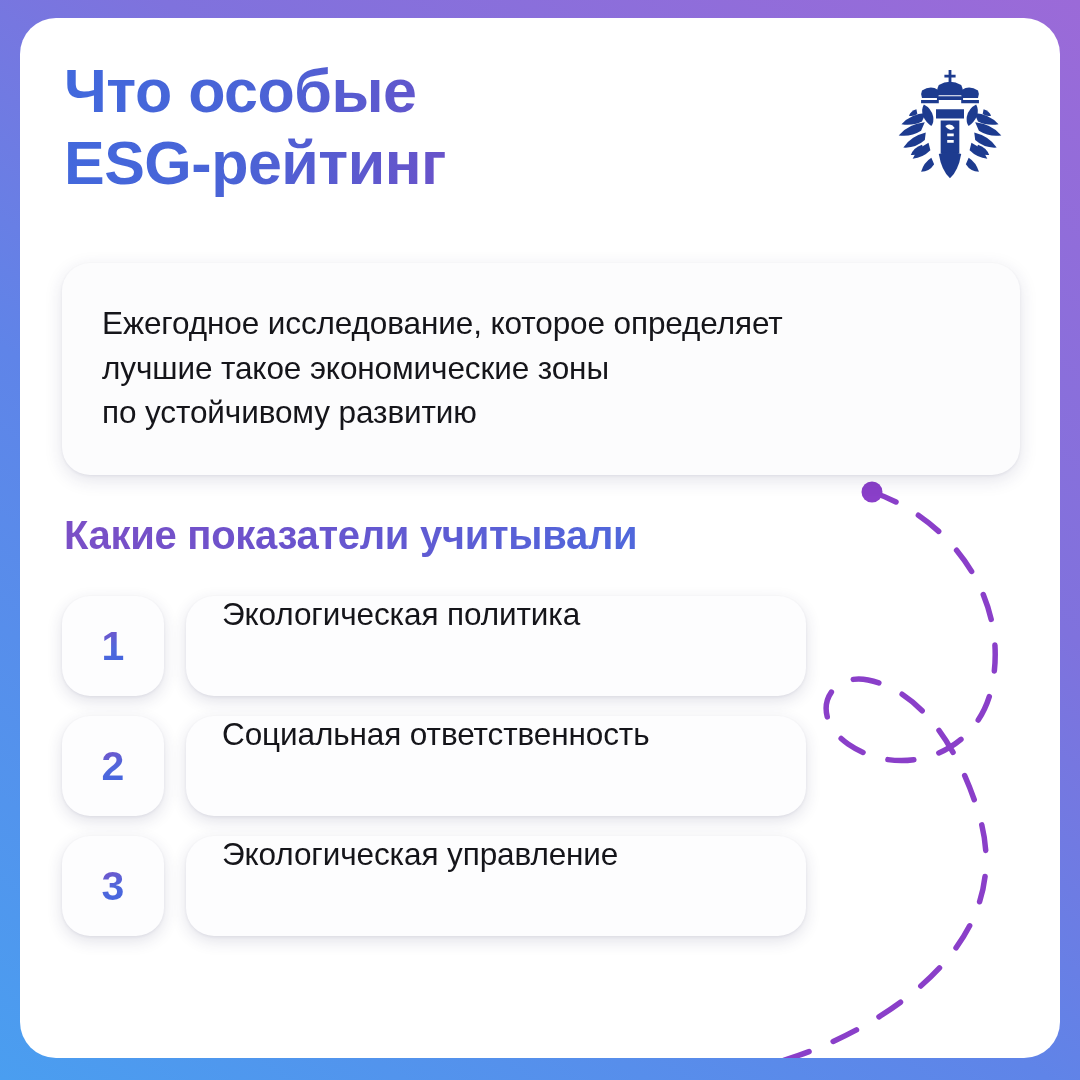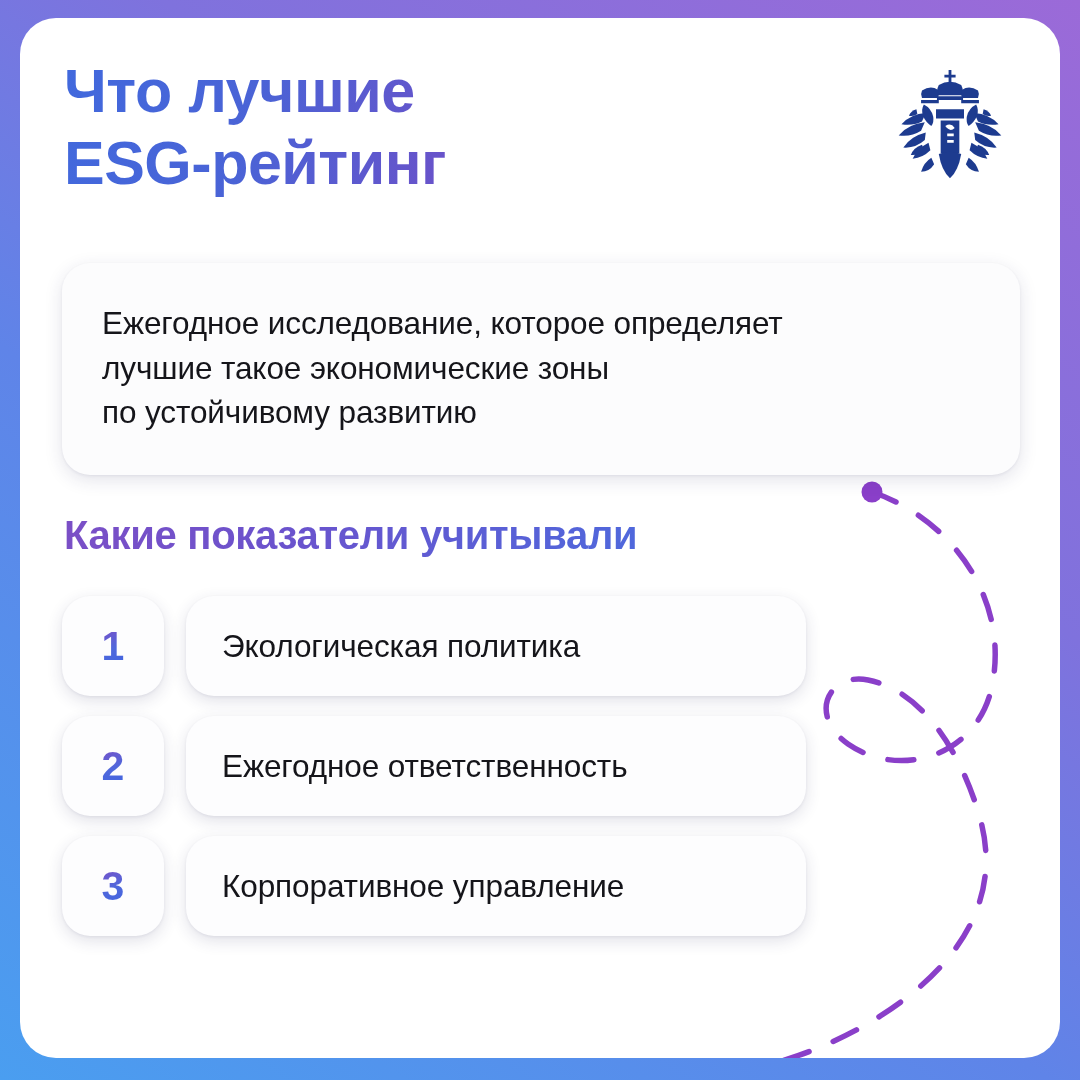--- a/index.html
+++ b/index.html
@@ -149,21 +149,20 @@
   .criteria-pill {
     flex: 0 0 auto;
     margin-left: 22px;
     width: 620px;
     height: 100px;
     box-sizing: border-box;
     background: #fdfdfe;
     border-radius: 28px;
     box-shadow: 0 5px 16px rgba(40, 40, 90, 0.14), 0 1px 3px rgba(40, 40, 90, 0.07);
     display: flex;
-    align-items: center;
     padding-left: 36px;
   }
 
   .criteria-label {
     font-size: 31.5px;
     color: #15151a;
     letter-spacing: -0.1px;
   }
 </style>
 </head>
@@ -177,21 +176,21 @@
                C 930 500, 990 580, 972 668
                C 958 738, 880 762, 828 726
                C 788 698, 808 654, 848 662
                C 900 672, 940 730, 960 800
                C 985 888, 930 960, 840 1010
                C 800 1032, 760 1045, 726 1052" stroke="#8a3fc9" stroke-width="5.5" stroke-linecap="round" stroke-dasharray="26 26" fill="none"></path>
       <circle cx="852" cy="474" r="10.5" fill="#8a3fc9"></circle>
     </svg>
 
     <div id="header">
-      <h1 id="page-title">Что лучшие
+      <h1 id="page-title">Что особые
 ESG-рейтинг</h1>
 
       <svg id="brand-emblem" viewBox="0 0 120 126" xmlns="http://www.w3.org/2000/svg">
         <g fill="#1d3b8f">
 
           <path d="M58.5 2 h3 v5 h4.5 v3 h-4.5 v6 h-3 v-6 H54 v-3 h4.5 z"></path>
 
           <path d="M48 18 q12 -7 24 0 q3 6 1 11 h-26 q-2 -5 1 -11 z"></path>
           <path d="M46 30 h28 v4 h-28 z"></path>
 
@@ -249,29 +248,29 @@
         <div class="criteria-pill">
           <span class="criteria-label">Экологическая политика</span>
         </div>
       </div>
 
       <div class="criteria-row">
         <div class="criteria-badge">
           <span class="criteria-number">2</span>
         </div>
         <div class="criteria-pill">
-          <span class="criteria-label">Ежегодное ответственность</span>
+          <span class="criteria-label">Социальная ответственность</span>
         </div>
       </div>
 
       <div class="criteria-row">
         <div class="criteria-badge">
           <span class="criteria-number">3</span>
         </div>
         <div class="criteria-pill">
-          <span class="criteria-label">Корпоративное управление</span>
+          <span class="criteria-label">Экологическая управление</span>
         </div>
       </div>
 
     </div>
 
   </div>
 </div>
 
 </body></html>

